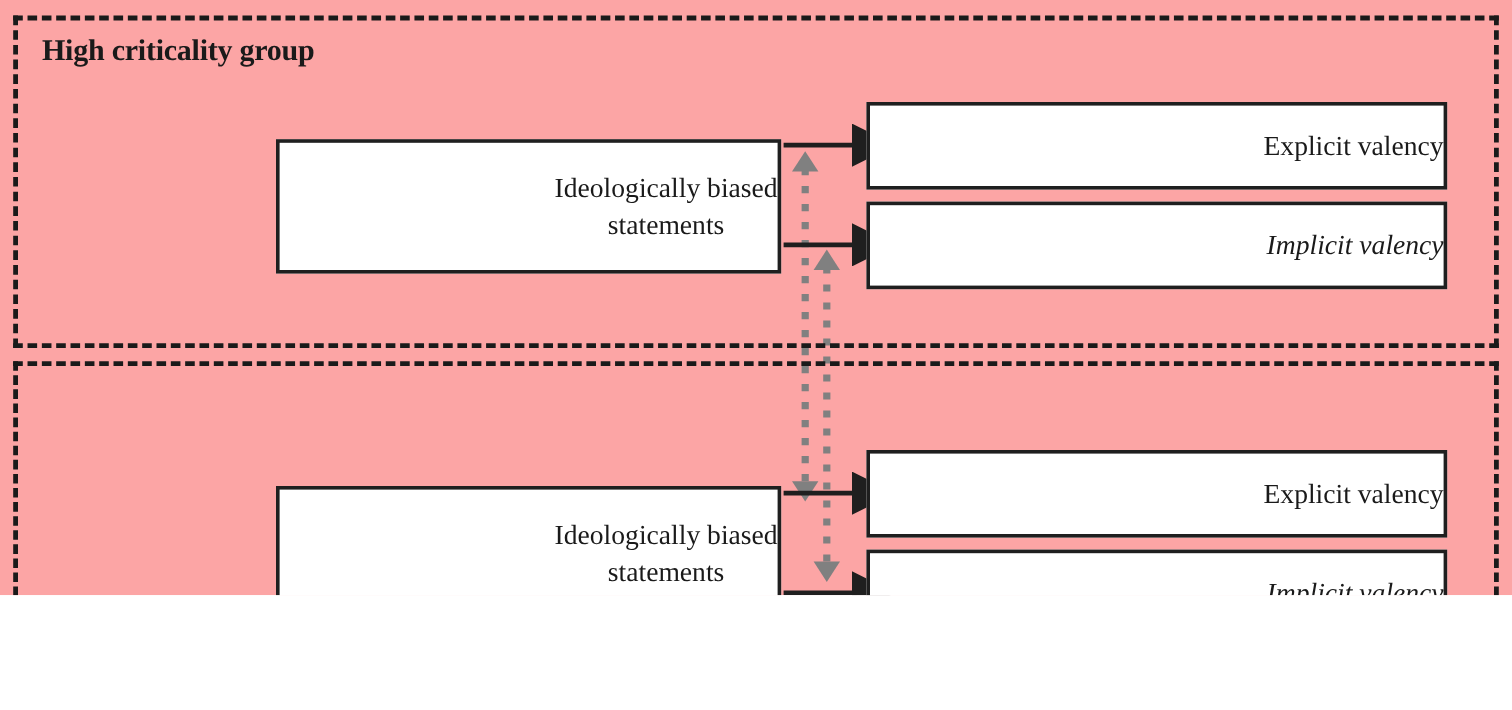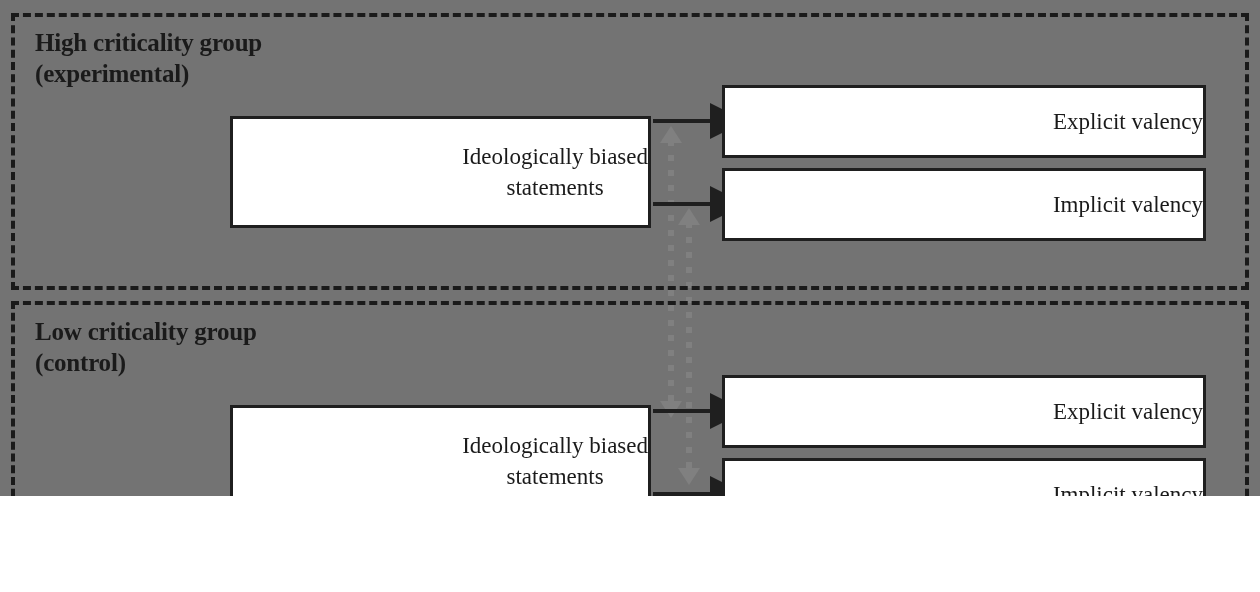--- a/index.html
+++ b/index.html
@@ -9,21 +9,21 @@
     background: #ffffff;
   }
   body {
     font-family: "Liberation Serif", "DejaVu Serif", serif;
     color: #1a1a1a;
   }
   #figure {
     position: relative;
     width: 1260px;
     height: 496px;
-    background: #737373;
+    background: #fca5a5;
     overflow: hidden;
   }
   #svg-layer {
     position: absolute;
     left: 0;
     top: 0;
     width: 1260px;
     height: 592px;
   }
   .panel {
@@ -61,21 +61,21 @@
     border: 3px solid #1f1f1f;
     background: #ffffff;
     display: flex;
     align-items: center;
     justify-content: flex-end;
     text-align: center;
     font-size: 23px;
     line-height: 31px;
     color: #1a1a1a;
   }
-  .node.italic { }
+  .node.italic { font-style: italic; }
 
   
   #node-high-stimulus { left: 230px; top: 116px; width: 421px; height: 112px; }
   #node-high-explicit { left: 722px; top: 85px;  width: 484px; height: 73px; }
   #node-high-implicit { left: 722px; top: 168px; width: 484px; height: 73px; }
 
   
   #node-low-stimulus { left: 230px; top: 405px; width: 421px; height: 112px; }
   #node-low-explicit { left: 722px; top: 375px; width: 484px; height: 73px; }
   #node-low-implicit { left: 722px; top: 458px; width: 484px; height: 73px; }
@@ -116,38 +116,37 @@
     <g>
       <line x1="653" y1="411" x2="714" y2="411" stroke="#1f1f1f" stroke-width="4" marker-end="url(#black-head)"></line>
     </g>
     <g>
       <line x1="653" y1="494" x2="714" y2="494" stroke="#1f1f1f" stroke-width="4" marker-end="url(#black-head)"></line>
     </g>
   </svg>
 
   <div class="panel" id="panel-high"></div>
 
-  <div class="panel-title" id="title-high"><span>High criticality group</span><br><span>(experimental)</span></div>
+  <div class="panel-title" id="title-high"><span>High criticality group</span><br></div>
 
   <div class="node" id="node-high-stimulus">
     <span style="white-space:pre-line">Ideologically biased
 statements</span>
   </div>
 
   <div class="node" id="node-high-explicit">
     <span>Explicit valency</span>
   </div>
 
   <div class="node italic" id="node-high-implicit">
     <span>Implicit valency</span>
   </div>
 
   <div class="panel" id="panel-low"></div>
 
-  <div class="panel-title" id="title-low"><span>Low criticality group</span><br><span>(control)</span></div>
 
   <div class="node" id="node-low-stimulus">
     <span style="white-space:pre-line">Ideologically biased
 statements</span>
   </div>
 
   <div class="node" id="node-low-explicit">
     <span>Explicit valency</span>
   </div>
 

